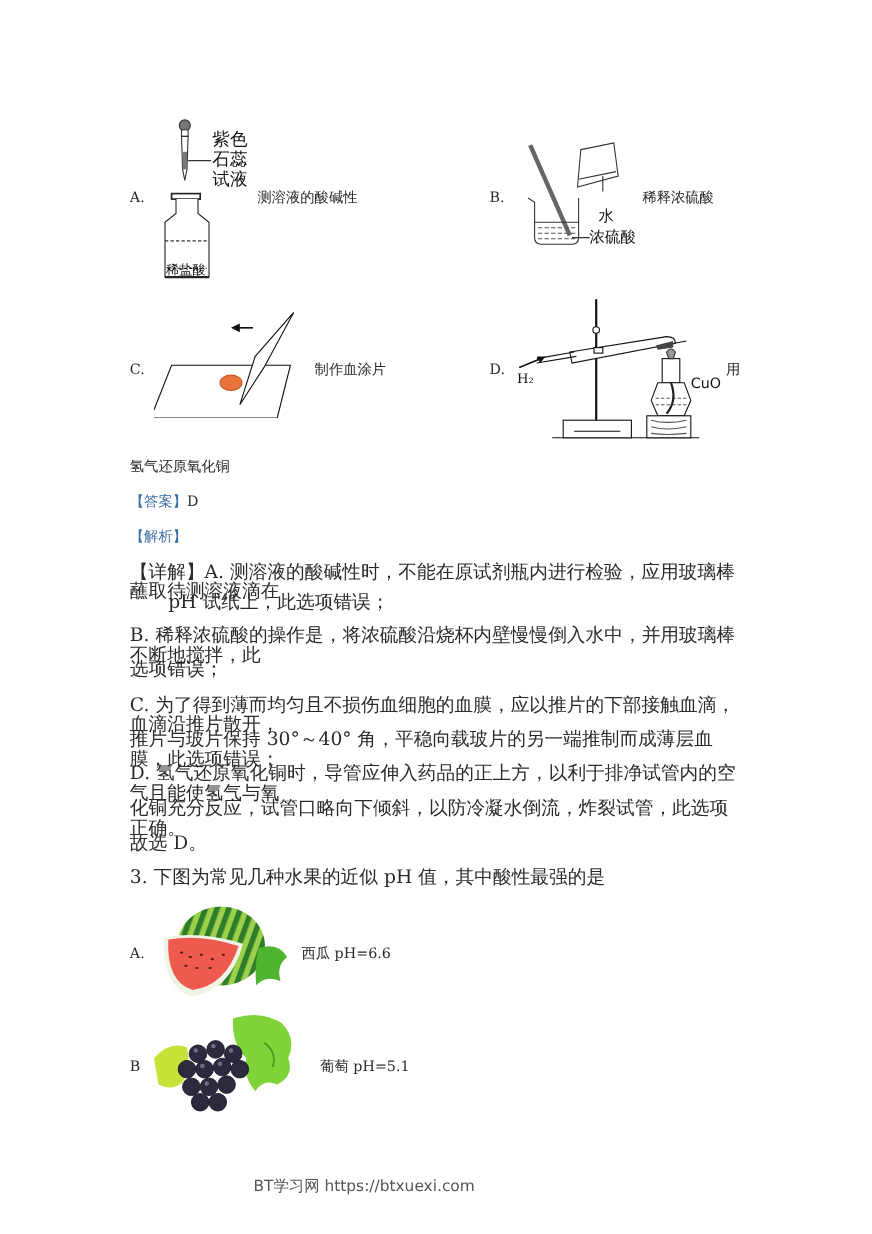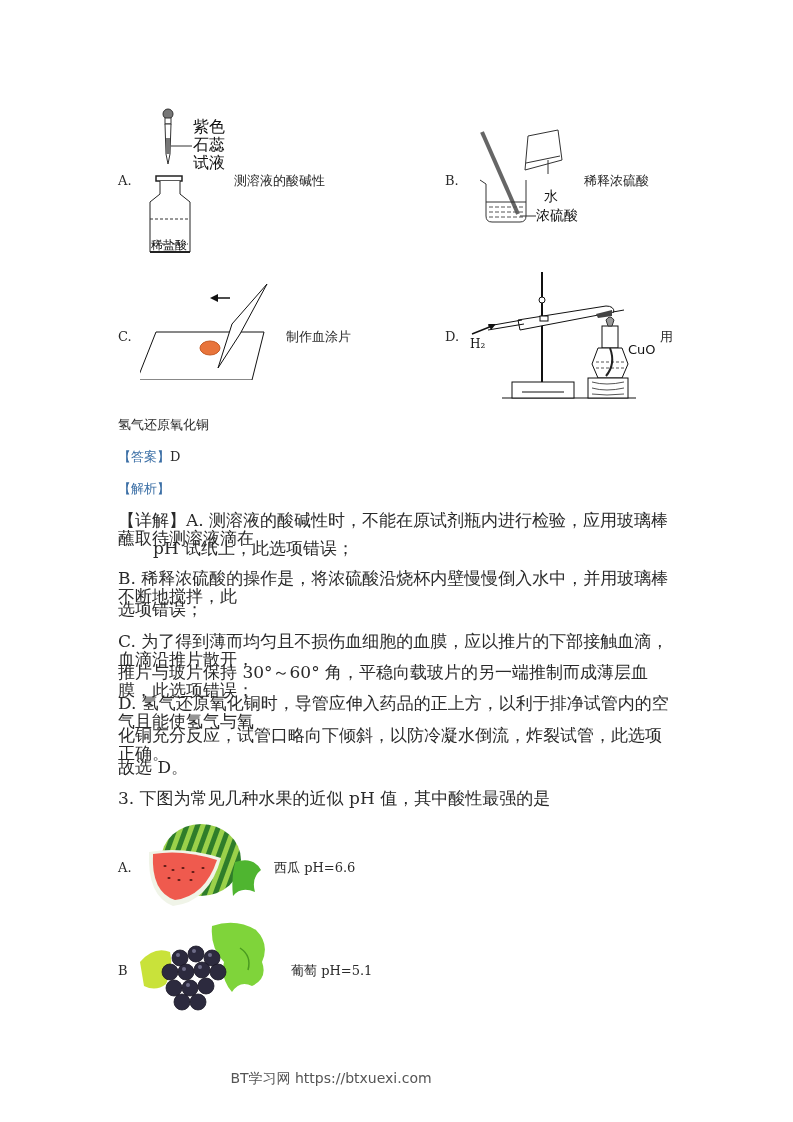--- a/index.html
+++ b/index.html
@@ -118,21 +118,21 @@
 </div>
 <div class="abs txt bracket" style="left:118px; top:480px;">【解析】</div>
 
 <div class="para" style="top:511px;">
   <span>【详解】</span><span>A. 测溶液的酸碱性时，不能在原试剂瓶内进行检验，应用玻璃棒蘸取待测溶液滴在</span>
 </div>
 <div class="para" style="top:539px;margin-left:35px;">pH 试纸上，此选项错误；</div>
 <div class="para" style="top:569px;">B.  稀释浓硫酸的操作是，将浓硫酸沿烧杯内壁慢慢倒入水中，并用玻璃棒不断地搅拌，此</div>
 <div class="para" style="top:600px;">选项错误；</div>
 <div class="para" style="top:632px;">C. 为了得到薄而均匀且不损伤血细胞的血膜，应以推片的下部接触血滴，血滴沿推片散开，</div>
-<div class="para" style="top:663px;">推片与玻片保持 30°～60° 角，平稳向载玻片的另一端推制而成薄层血膜，此选项错误；</div>
+<div class="para" style="top:663px;">推片与玻片保持 30°～40° 角，平稳向载玻片的另一端推制而成薄层血膜，此选项错误；</div>
 <div class="para" style="top:694px;">D. 氢气还原氧化铜时，导管应伸入药品的正上方，以利于排净试管内的空气且能使氢气与氧</div>
 <div class="para" style="top:726px;">化铜充分反应，试管口略向下倾斜，以防冷凝水倒流，炸裂试管，此选项正确。</div>
 <div class="para" style="top:758px;">故选 D。</div>
 
 <div class="para" style="top:789px;">3.  下图为常见几种水果的近似 pH 值，其中酸性最强的是</div>
 
 <div class="abs txt" style="left:118px; top:859px;">A.</div>
 <svg class="abs" style="left:143px; top:822px;" width="130" height="88">
   <defs>
     <pattern id="stripes" width="10" height="10" patternUnits="userSpaceOnUse" patternTransform="rotate(20)">

